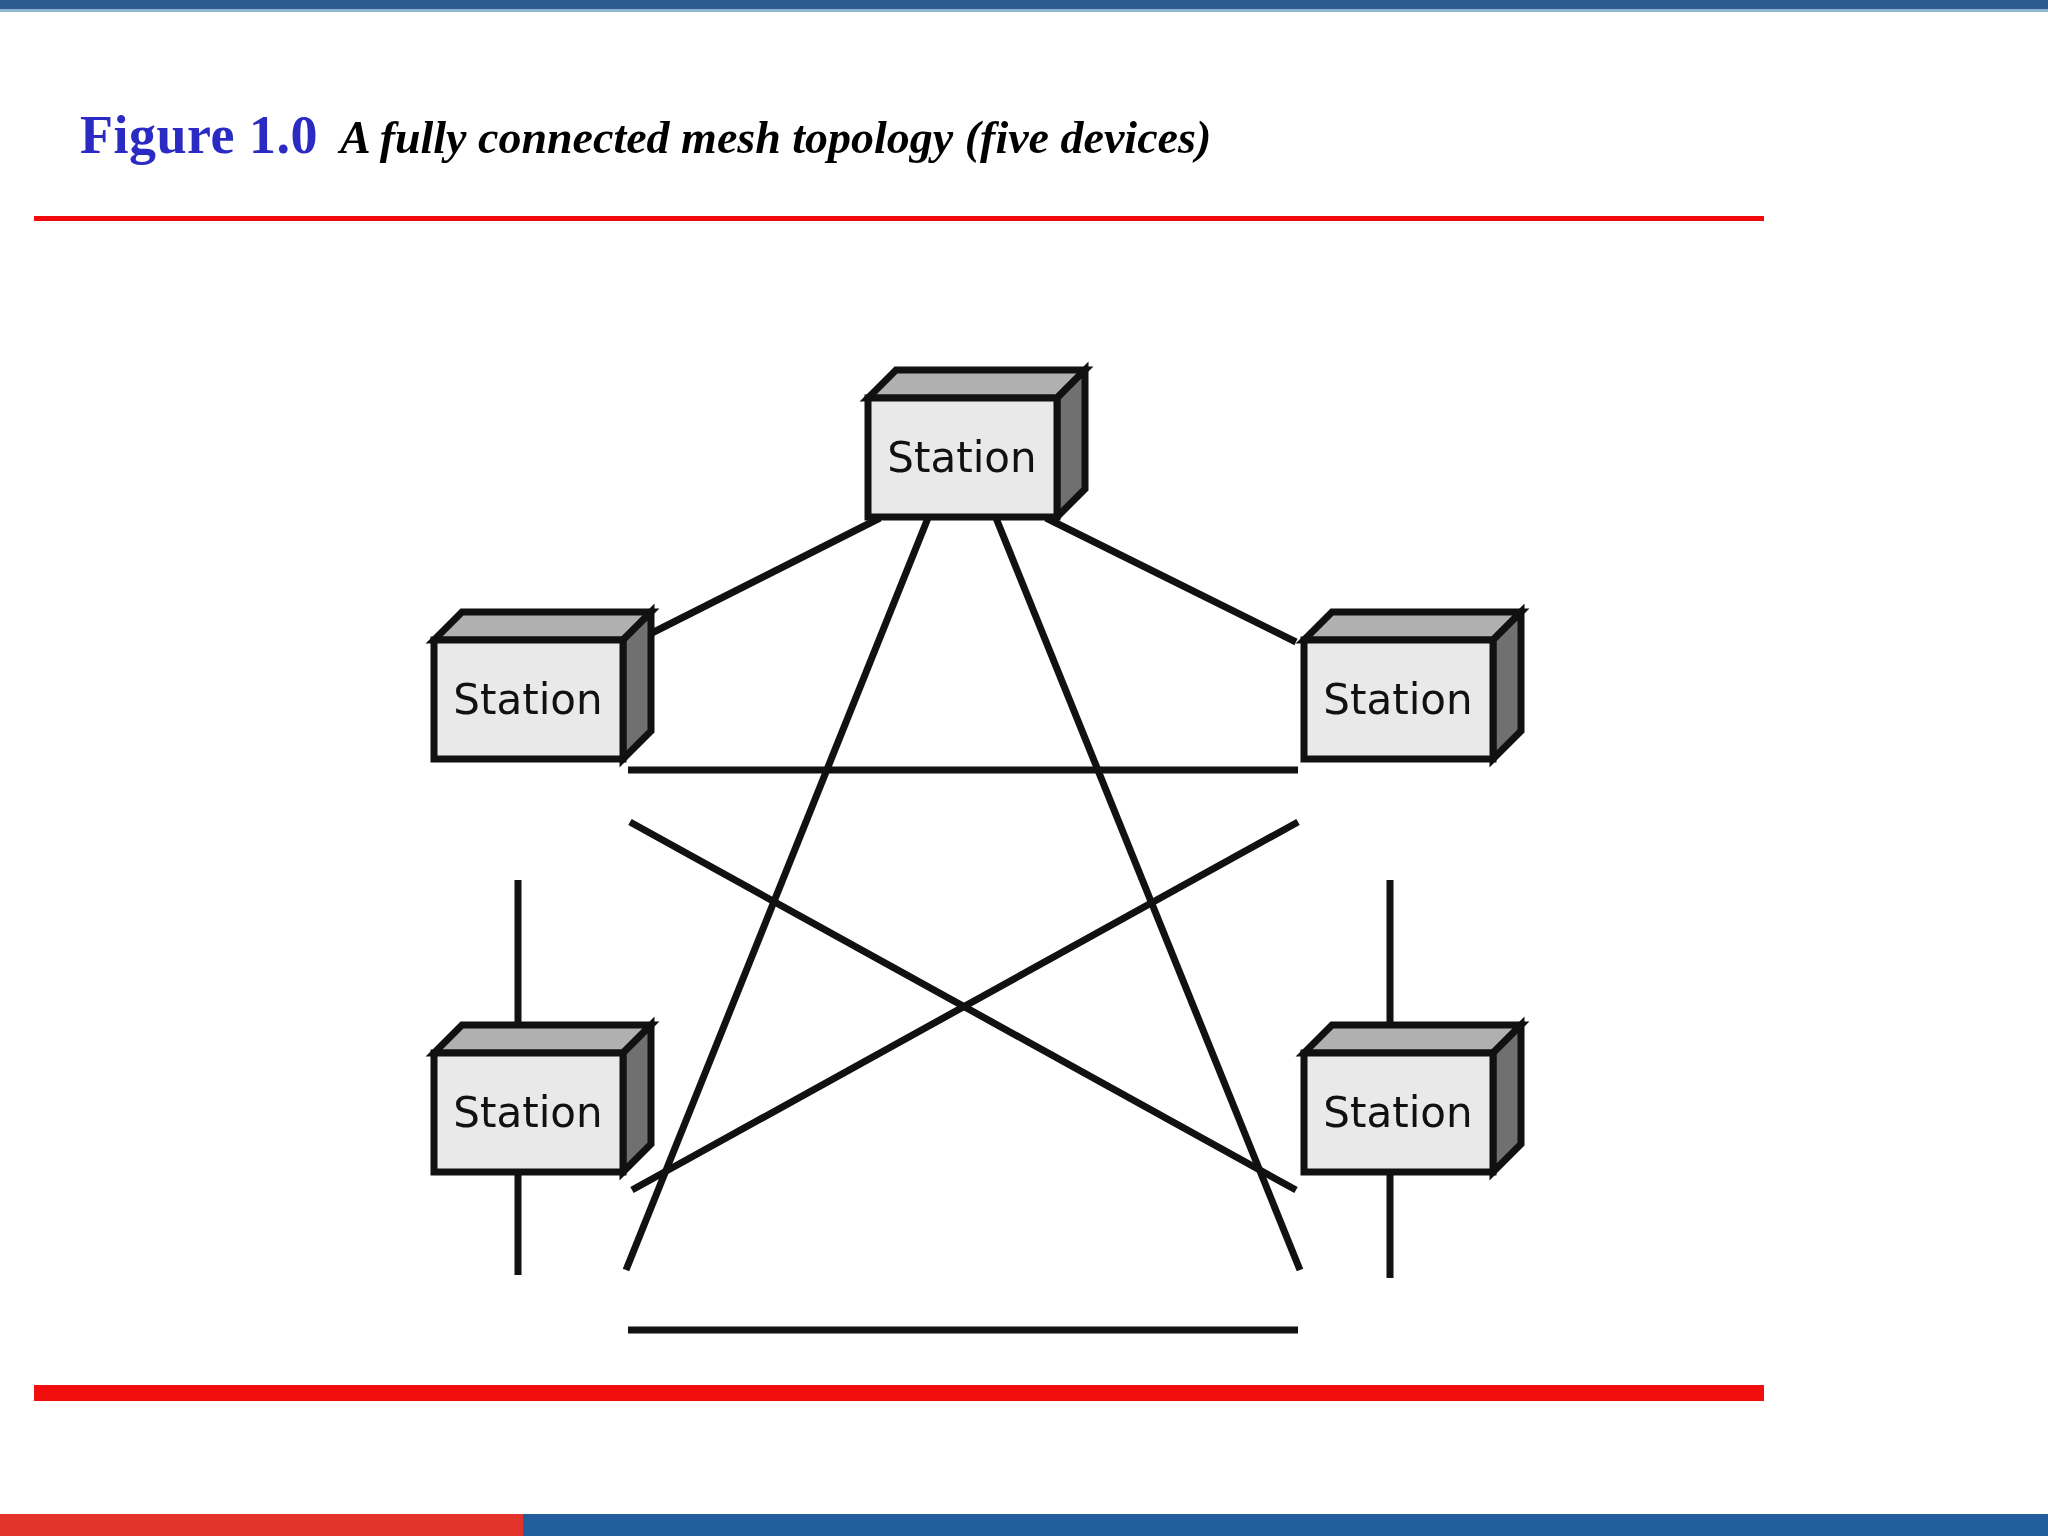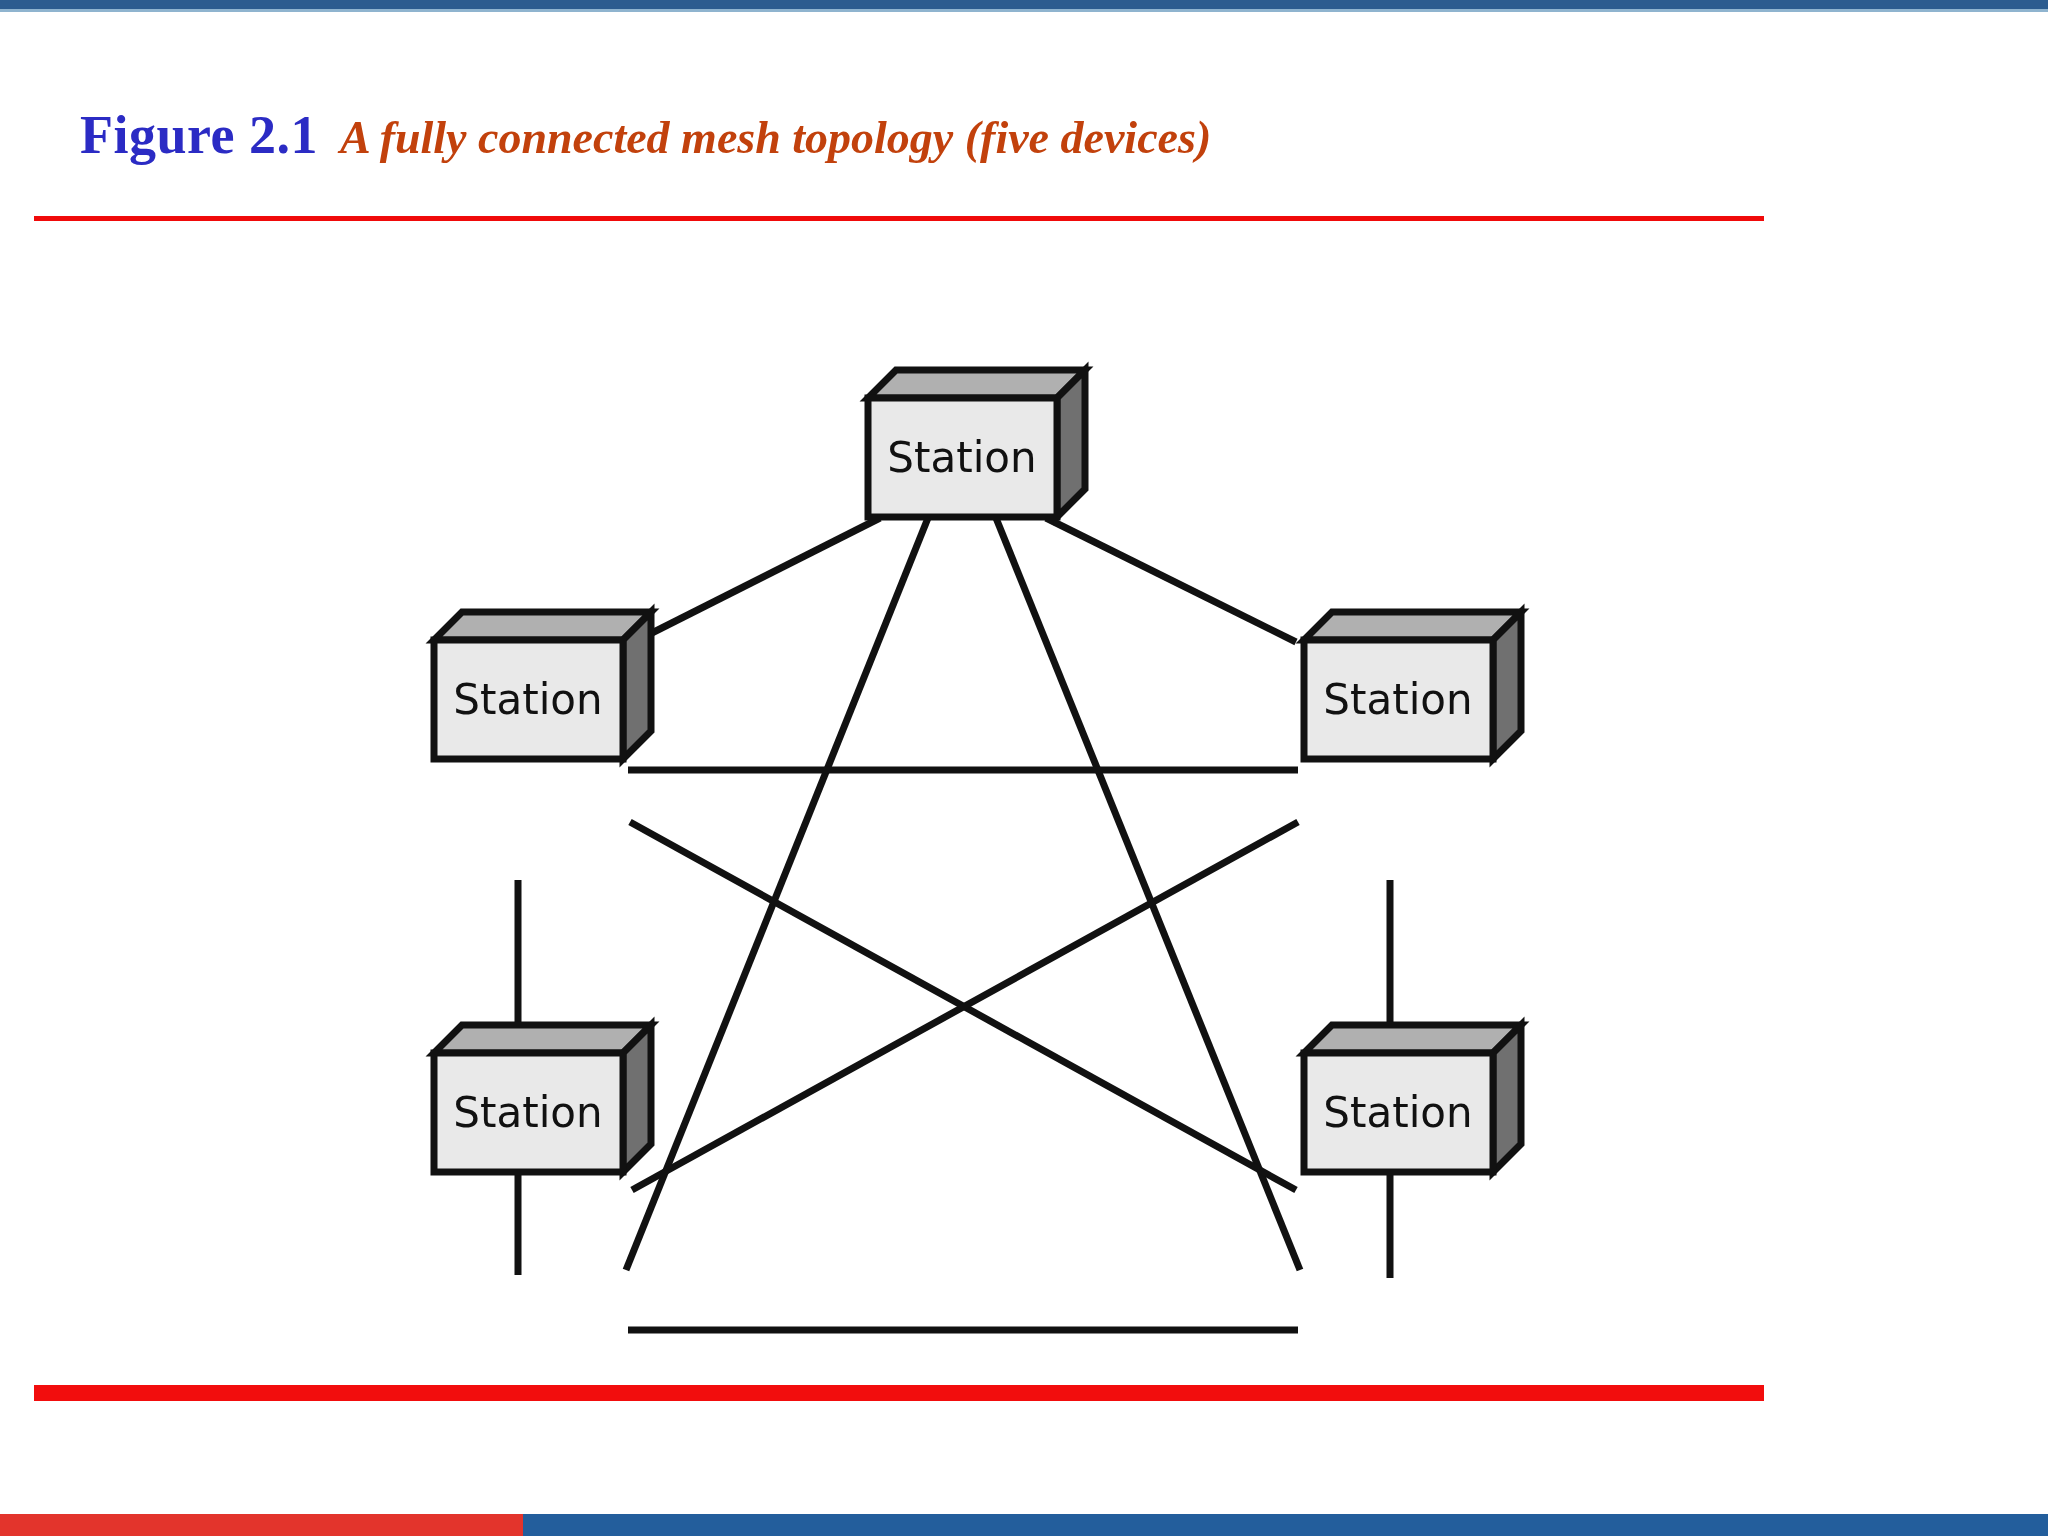--- a/index.html
+++ b/index.html
@@ -42,21 +42,21 @@
     font-weight: bold;
     font-size: 54px;
     color: #2b2bc4;
     letter-spacing: 0.5px;
   }
   #figure-caption {
     font-family: "Liberation Serif", "DejaVu Serif", serif;
     font-weight: bold;
     font-style: italic;
     font-size: 46px;
-    color: #c2410c;
+    color: #000000;
     margin-left: 22px;
   }
 
   
   #rule-top {
     position: absolute;
     left: 34px; top: 216px;
     width: 1730px; height: 5px;
     background: #f00a0a;
   }
@@ -104,21 +104,21 @@
 </style>
 </head>
 <body>
 
 <div id="page">
 
   <div id="top-bar"></div>
   <div id="top-bar-hairline"></div>
 
   <div id="title-row">
-    <span id="figure-number">Figure 2.1</span><span id="figure-caption">A fully connected mesh topology (five devices)</span>
+    <span id="figure-number">Figure 1.0</span><span id="figure-caption">A fully connected mesh topology (five devices)</span>
   </div>
 
   <div id="rule-top"></div>
 
   <div id="diagram">
     <svg width="2048" height="1140" viewBox="0 0 2048 1140">
 
       <g stroke="#111111" stroke-width="7" stroke-linecap="butt" fill="none">
 
         <line x1="880" y1="288" x2="634" y2="412"></line>

